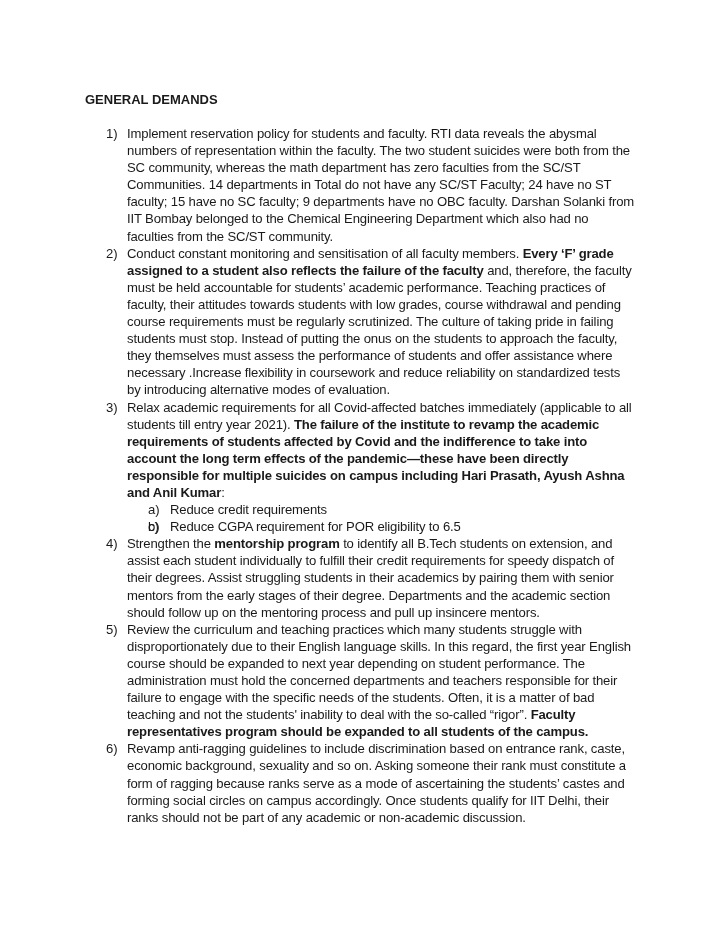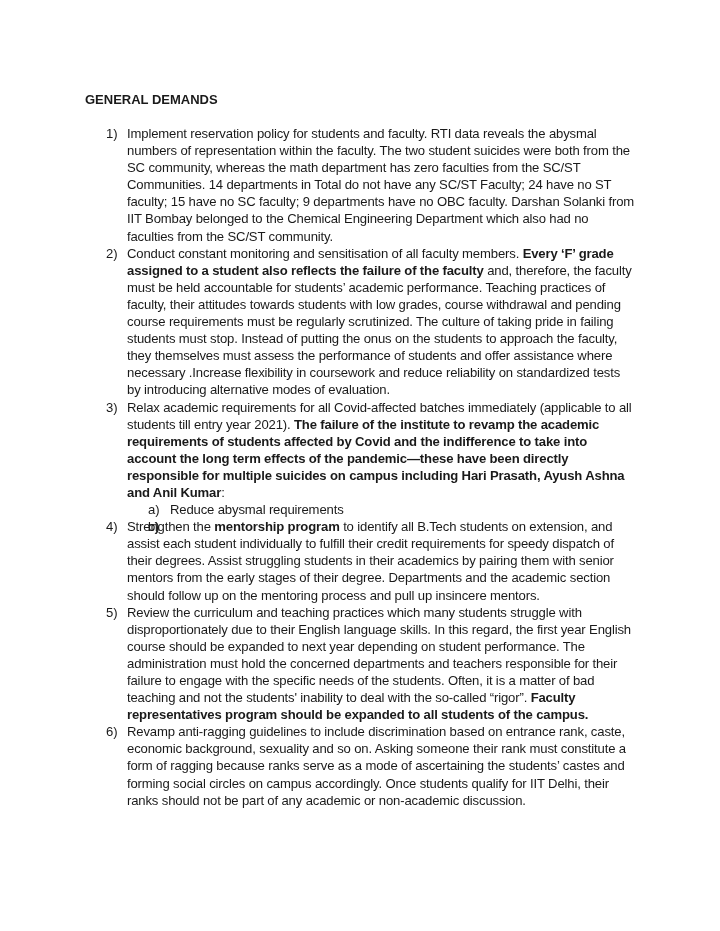--- a/index.html
+++ b/index.html
@@ -22,21 +22,21 @@
 </style>
 </head>
 <body>
 
 <div class="page">
   <div class="heading">GENERAL DEMANDS</div>
   <ol class="list" id="demands-list">
       <li class="item"><span class="num">1)</span><span><span>Implement reservation policy for students and faculty. RTI data reveals the abysmal numbers of representation within the faculty. The two student suicides were both from the SC community, whereas the math department has zero faculties from the SC/ST Communities. 14 departments in Total do not have any SC/ST Faculty; 24 have no ST faculty; 15 have no SC faculty; 9 departments have no OBC faculty. Darshan Solanki from IIT Bombay belonged to the Chemical Engineering Department which also had no faculties from the SC/ST community.</span></span></li>
       <li class="item"><span class="num">2)</span><span><span>Conduct constant monitoring and sensitisation of all faculty members. </span><b>Every ‘F’ grade assigned to a student also reflects the failure of the faculty</b><span> and, therefore, the faculty must be held accountable for students’ academic performance. Teaching practices of faculty, their attitudes towards students with low grades, course withdrawal and pending course requirements must be regularly scrutinized. The culture of taking pride in failing students must stop. Instead of putting the onus on the students to approach the faculty, they themselves must assess the performance of students and offer assistance where necessary .Increase flexibility in coursework and reduce reliability on standardized tests by introducing alternative modes of evaluation.</span></span></li>
       <li class="item"><span class="num">3)</span><span><span>Relax academic requirements for all Covid-affected batches immediately (applicable to all students till entry year 2021). </span><b>The failure of the institute to revamp the academic requirements of students affected by Covid and the indifference to take into account the long term effects of the pandemic—these have been directly responsible for multiple suicides on campus including Hari Prasath, Ayush Ashna and Anil Kumar</b><span>:</span></span><ol class="sub">
-          <li class="subitem"><span class="subnum">a)</span><span>Reduce abysmal requirements</span></li>
+          <li class="subitem"><span class="subnum">a)</span><span>Reduce credit requirements</span></li>
           <li class="subitem"><span class="subnum">b)</span></li>
-          <li class="subitem"><span class="subnum">c)</span></li>
+          <li class="subitem"><span class="subnum">c)</span><span>Reduce CGPA requirement for POR eligibility to 6.5</span></li>
         </ol></li>
       <li class="item"><span class="num">4)</span><span><span>Strengthen the </span><b>mentorship program</b><span> to identify all B.Tech students on extension, and assist each student individually to fulfill their credit requirements for speedy dispatch of their degrees. Assist struggling students in their academics by pairing them with senior mentors from the early stages of their degree. Departments and the academic section should follow up on the mentoring process and pull up insincere mentors.</span></span></li>
       <li class="item"><span class="num">5)</span><span><span>Review the curriculum and teaching practices which many students struggle with disproportionately due to their English language skills. In this regard, the first year English course should be expanded to next year depending on student performance. The administration must hold the concerned departments and teachers responsible for their failure to engage with the specific needs of the students. Often, it is a matter of bad teaching and not the students' inability to deal with the so-called “rigor”. </span><b>Faculty representatives program should be expanded to all students of the campus.</b></span></li>
       <li class="item"><span class="num">6)</span><span><span>Revamp anti-ragging guidelines to include discrimination based on entrance rank, caste, economic background, sexuality and so on. Asking someone their rank must constitute a form of ragging because ranks serve as a mode of ascertaining the students’ castes and forming social circles on campus accordingly. Once students qualify for IIT Delhi, their ranks should not be part of any academic or non-academic discussion.</span></span></li>
     </ol>
 </div>
 
 </body></html>

